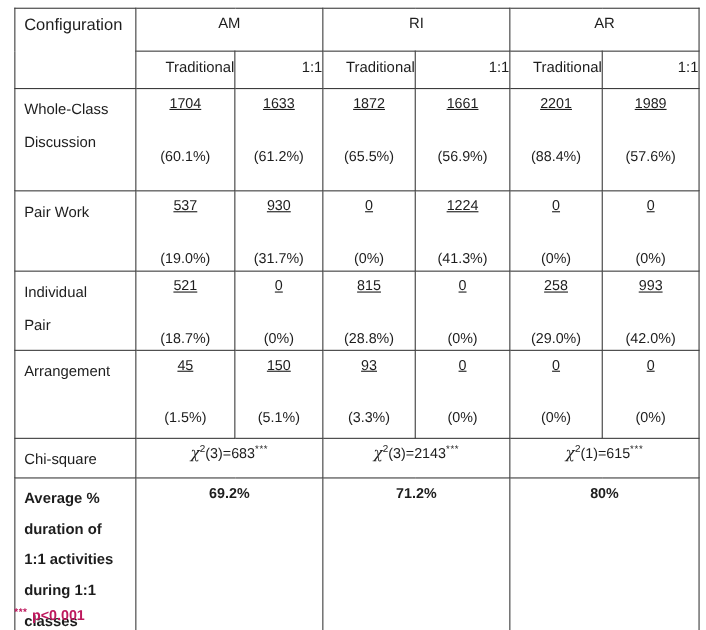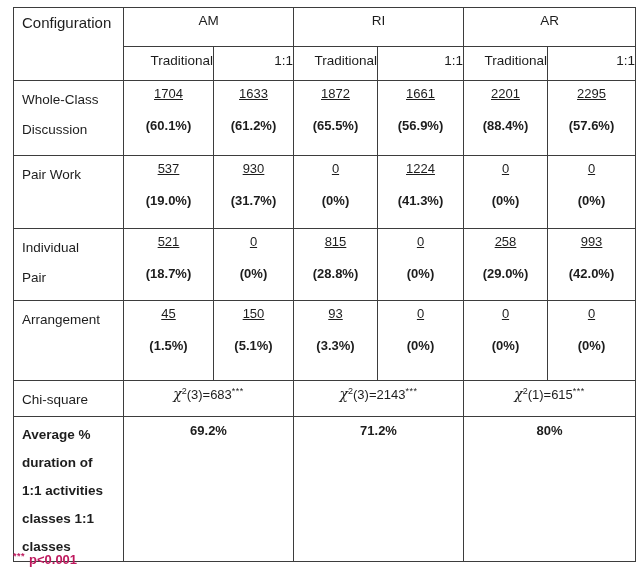--- a/index.html
+++ b/index.html
@@ -20,21 +20,21 @@
   table.stats th, table.stats td {
     border: 1.5px solid #3d3d3d;
     vertical-align: top;
     font-weight: normal;
     overflow: hidden;
   }
 
   
   tr.r-group  { height: 39px; }
   tr.r-sub    { height: 34px; }
-  tr.r-wcd    { height: 75px; }
+  tr.r-wcd    { height: 93px; }
   tr.r-pw     { height: 73px; }
   tr.r-iw     { height: 72px; }
   tr.r-arr    { height: 80px; }
   tr.r-chi    { height: 36px; }
   tr.r-avg    { height: 139px; }
 
   
   th.corner {
     text-align: left;
     font-weight: bold;
@@ -60,21 +60,21 @@
     font-weight: bold;
     font-size: 13.5px;
     padding: 4px 4px 0 8px;
   }
   th.lbl .lbl-line { line-height: 30px; white-space: nowrap; }
   tr.r-avg th.lbl .lbl-line { line-height: 28px; }
 
   
   td.dcell { text-align: center; font-size: 13px; padding-top: 5px; }
   td.dcell .cnt { line-height: 16px; text-decoration: underline; }
-  td.dcell .pct { line-height: 16px; margin-top: 16px; font-weight: bold; }
+  td.dcell .pct { line-height: 16px; margin-top: 32px; }
 
   
   td.chicell { text-align: center; font-size: 13px; padding-top: 5px; }
   .chi {
     font-family: "DejaVu Serif", serif;
     font-style: italic;
     font-size: 14px;
   }
   sup.chisup { font-size: 9px; vertical-align: super; line-height: 0; }
   sup.stars  { font-size: 9px; vertical-align: super; line-height: 0; letter-spacing: 0.5px; }
@@ -145,21 +145,21 @@
           </td>
       <td class="dcell">
             <div class="cnt">1661</div>
             <div class="pct">(56.9%)</div>
           </td>
       <td class="dcell">
             <div class="cnt">2201</div>
             <div class="pct">(88.4%)</div>
           </td>
       <td class="dcell">
-            <div class="cnt">2295</div>
+            <div class="cnt">1989</div>
             <div class="pct">(57.6%)</div>
           </td>
     </tr>
 
     <tr class="r-pw">
       <th class="lbl">
         <div class="lbl-line">Pair Work</div>
       </th>
       <td class="dcell">
             <div class="cnt">537</div>
@@ -255,21 +255,21 @@
       <td class="chicell" colspan="2"><span class="chi">χ</span><sup class="chisup">2</sup><span>(3)=683</span><sup class="stars">***</sup></td>
       <td class="chicell" colspan="2"><span class="chi">χ</span><sup class="chisup">2</sup><span>(3)=2143</span><sup class="stars">***</sup></td>
       <td class="chicell" colspan="2"><span class="chi">χ</span><sup class="chisup">2</sup><span>(1)=615</span><sup class="stars">***</sup></td>
     </tr>
 
     <tr class="r-avg">
       <th class="lbl">
         <div class="lbl-line">Average %</div>
         <div class="lbl-line">duration of</div>
         <div class="lbl-line">1:1 activities</div>
-        <div class="lbl-line">classes 1:1</div>
+        <div class="lbl-line">during 1:1</div>
         <div class="lbl-line">classes</div>
       </th>
       <td class="avgcell" colspan="2">69.2%</td>
       <td class="avgcell" colspan="2">71.2%</td>
       <td class="avgcell" colspan="2">80%</td>
     </tr>
   </tbody>
     </table>
 </div>
 

